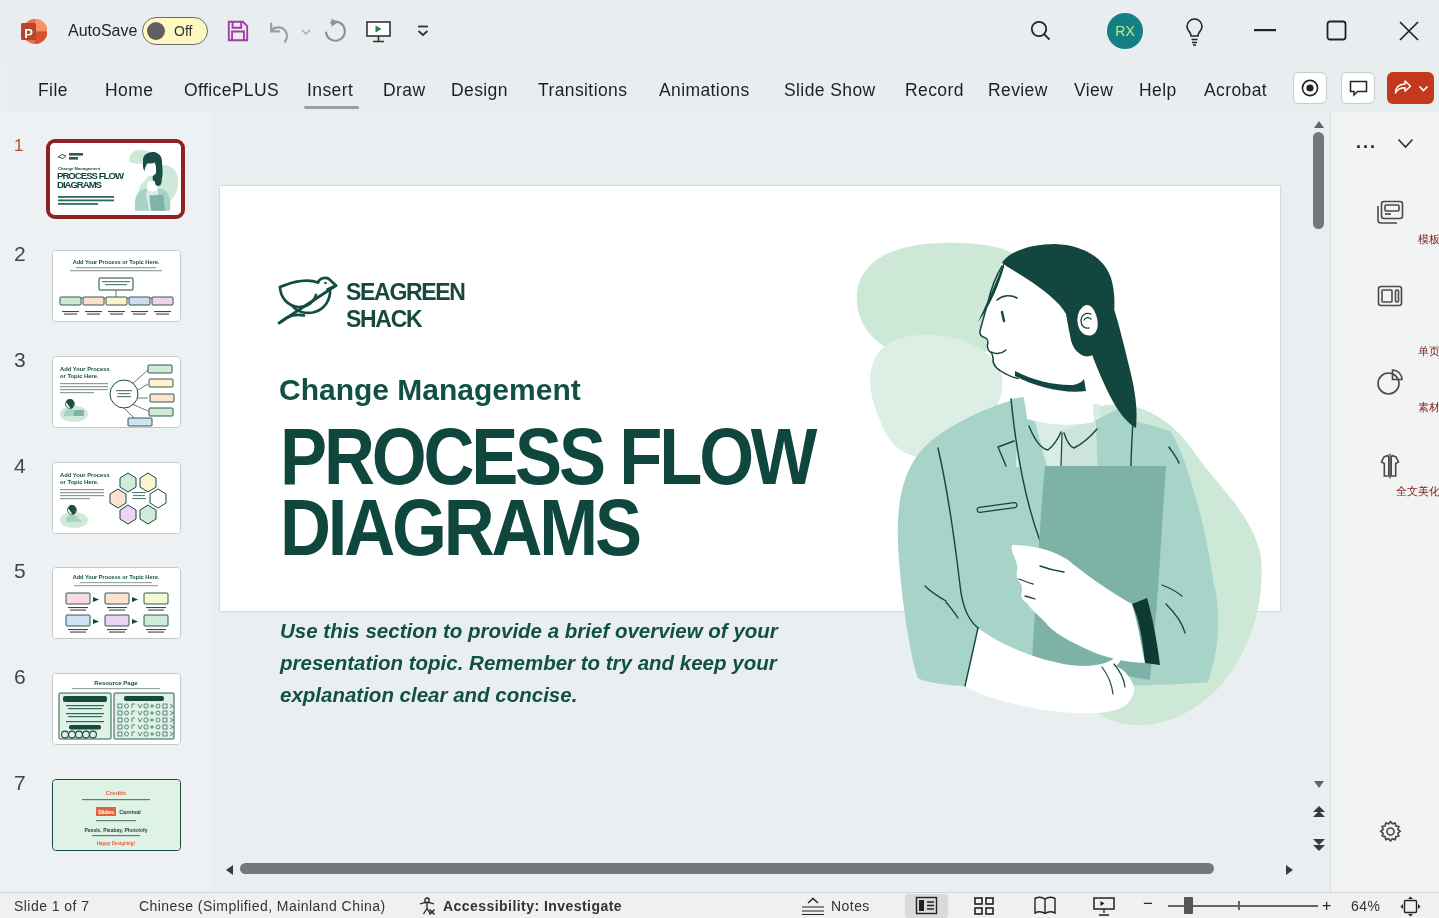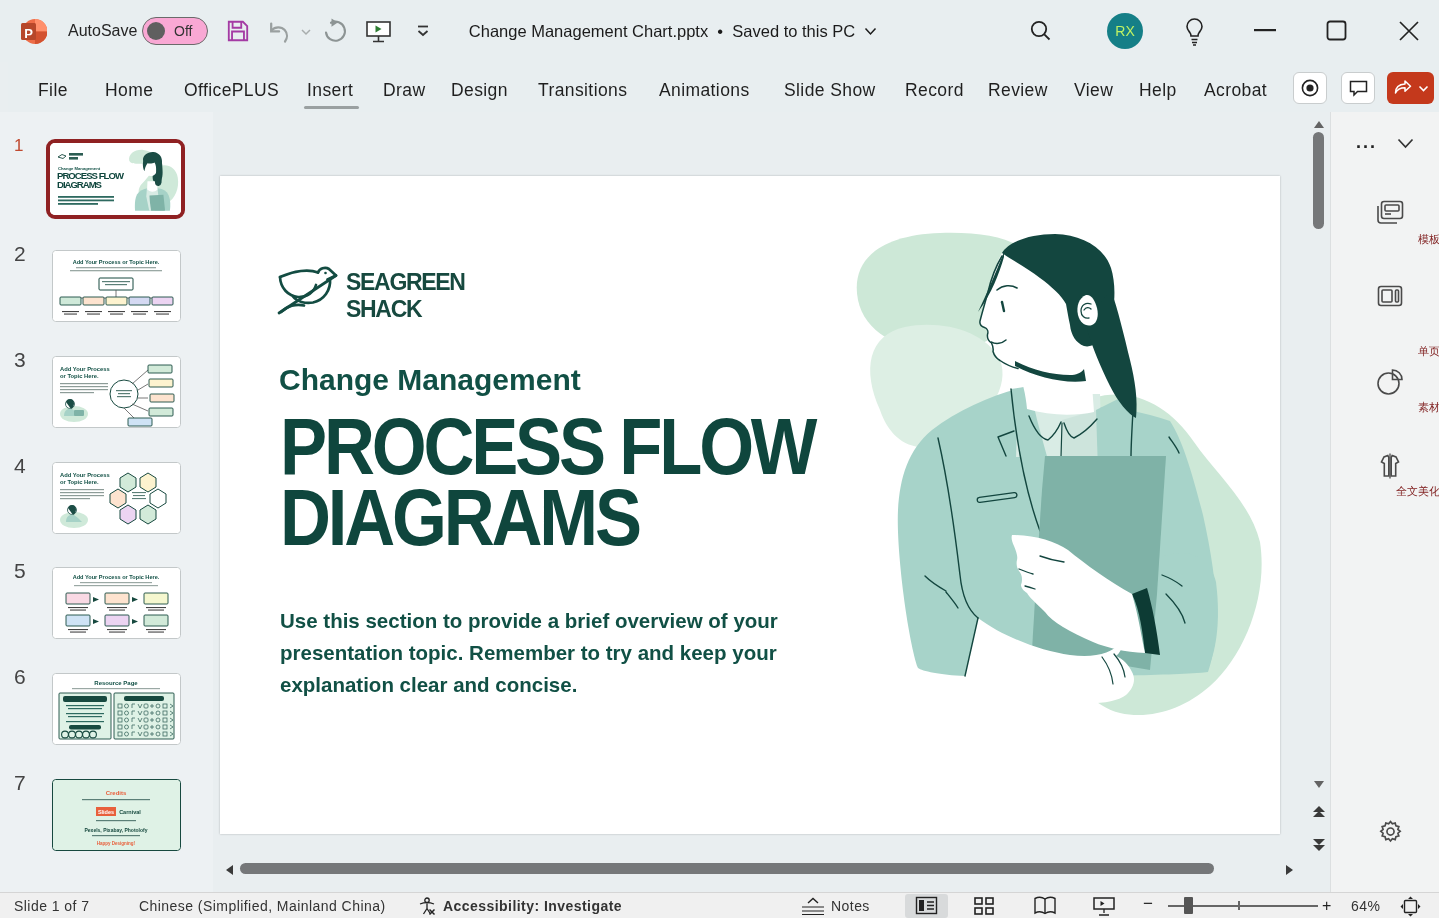--- a/index.html
+++ b/index.html
@@ -3,37 +3,37 @@
 <meta charset="utf-8">
 <style>
 * { margin:0; padding:0; box-sizing:border-box; }
 html,body { width:1439px; height:918px; overflow:hidden; font-family:"Liberation Sans", sans-serif; }
 #app { position:absolute; width:1439px; height:918px; background:#e9eef0; }
 
 
 #titlebar { position:absolute; left:0; top:0; width:1439px; height:62px; background:#e8eef0; }
 .tb { position:absolute; top:0; height:62px; display:flex; align-items:center; }
 #autosave-lbl { left:68px; font-size:16px; color:#252525; }
-#toggle { position:absolute; left:142px; top:17px; width:66px; height:28px; border:1px solid #6a6a6a; border-radius:14px; background:#f9a8d4; }
+#toggle { position:absolute; left:142px; top:17px; width:66px; height:28px; border:1px solid #6a6a6a; border-radius:14px; background:#fef9c3; }
 #toggle .knob { position:absolute; left:4px; top:4px; width:18px; height:18px; border-radius:50%; background:#5f5f5f; }
 #toggle .off { position:absolute; left:31px; top:5px; font-size:14px; color:#333; }
 #doc-title { position:absolute; top:0; left:261px; width:824px; height:62px; display:flex; align-items:center; justify-content:center; font-size:16.5px; color:#1b1b1b; }
 
 
 #menubar { position:absolute; left:8px; top:62px; width:1439px; height:50px; background:#e8eef0; }
 .menu-item { position:absolute; top:3px; height:50px; display:flex; align-items:center; font-size:17.5px; letter-spacing:0.4px; color:#1f1f1f; }
 
 
 #thumbs { position:absolute; left:0; top:112px; width:213px; height:780px; background:#edf1f3; }
 .thumbnum { position:absolute; font-size:21px; color:#444; }
 #thumb1 { position:absolute; left:46px; top:27px; width:139px; height:80px; border:4px solid #8f2122; border-radius:9px; background:#fff; overflow:hidden; }
 
 
 #canvas { position:absolute; left:213px; top:112px; width:1117px; height:780px; background:#e9eef0; }
-#slide { position:absolute; left:7px; top:64px; width:1060px; height:658px; background:#fff; box-shadow:0 0 2px rgba(0,0,0,.25); }
+#slide { position:absolute; left:7px; top:74px; width:1060px; height:425px; background:#fff; box-shadow:0 0 2px rgba(0,0,0,.25); }
 
 
 #sidebar { position:absolute; left:1330px; top:112px; width:109px; height:780px; background:#f2f3f3; border-left:1px solid #dcdfe0; }
 .side-item { position:absolute; left:0; width:109px; text-align:right; color:#7f1d1d; font-size:11px; }
 
 
 #statusbar { position:absolute; left:0; top:892px; width:1439px; height:26px; background:#f0f0f0; border-top:1px solid #d5d5d5; font-size:14px; letter-spacing:0.45px; color:#333; }
 .sb { position:absolute; top:0; height:26px; display:flex; align-items:center; }
 #slide-content { position:absolute; inset:0; }
 .minithumb { border-radius:4px; }
@@ -78,25 +78,20 @@
     <svg style="position:absolute;left:365px;top:19px" width="27" height="26" viewBox="0 0 27 26" fill="none" stroke="#333" stroke-width="1.6">
       <rect x="2" y="3" width="23" height="14" fill="#fff"></rect>
       <path d="M10.5 6.5 L16.5 10 L10.5 13.5 Z" fill="#2e7d32" stroke="none"></path>
       <path d="M13.5 17 v5 M8 22.5 h11"></path>
     </svg>
 
     <svg style="position:absolute;left:414px;top:24px" width="18" height="14" viewBox="0 0 18 14" fill="none" stroke="#333" stroke-width="1.8">
       <path d="M4 2.5 h10"></path>
         <path d="M4.5 7 L9 11 L13.5 7" fill="none"></path>
     </svg>
-    <div id="doc-title">Change Management Chart.pptx&nbsp;&nbsp;•&nbsp;&nbsp;Saved to this PC
-      <svg style="margin-left:9px" width="13" height="9" viewBox="0 0 13 9" fill="none" stroke="#1b1b1b" stroke-width="1.5">
-          <path d="M1.5 1.5 L6.5 7 L11.5 1.5"></path>
-        </svg>
-    </div>
 
     <svg style="position:absolute;left:1028px;top:18px" width="25" height="25" viewBox="0 0 25 25" fill="none" stroke="#222" stroke-width="1.8">
       <circle cx="11" cy="11" r="7.2"></circle>
         <path d="M16.3 16.3 L21.5 21.5"></path>
     </svg>
 
     <div style="position:absolute;left:1107px;top:13px;width:36px;height:36px;border-radius:50%;background:#157f87;color:#bef264;font-size:14px;display:flex;align-items:center;justify-content:center;">RX</div>
 
     <svg style="position:absolute;left:1183px;top:17px" width="23" height="29" viewBox="0 0 23 29" fill="none" stroke="#222" stroke-width="1.6">
       <path d="M11.5 2 a7.5 7.5 0 0 1 7.5 7.5 c0 3-1.8 4.6-3 6.2 -0.8 1-1 1.8-1 3.3 h-7 c0-1.5-0.2-2.3-1-3.3 -1.2-1.6-3-3.2-3-6.2 A7.5 7.5 0 0 1 11.5 2 Z"></path>
@@ -394,21 +389,21 @@
           <path d="M41 6.5 C42.5 2.5 48 0.5 52 3 L59 9.5 L50.5 13.5"></path>
           <circle cx="48.5" cy="7" r="1.3" fill="#134c42" stroke="none"></circle>
           <path d="M2 47 L59 9.5"></path>
           <path d="M3 11 C3.5 22 11 30 21 31 C30 31.5 37 26 39 19"></path>
           <path d="M53 13 C54 24 47 34 36 36.5 C28 38 20 35.5 16 30.5"></path>
           <path d="M4 46 C10 40 19 37.5 27 39.5"></path>
         </svg>
         <div style="position:absolute;left:126px;top:93px;font-size:23px;font-weight:bold;color:#17493f;line-height:27px;letter-spacing:-1.3px;">SEAGREEN<br>SHACK</div>
         <div style="position:absolute;left:59px;top:187px;font-size:30px;font-weight:bold;color:#115045;">Change Management</div>
         <div style="position:absolute;left:60px;top:235px;font-size:73px;font-weight:bold;color:#0f463d;line-height:66px;letter-spacing:-3.3px;transform:scale(0.967,1.08);transform-origin:0 0;">PROCESS FLOW<br>DIAGRAMS</div>
-        <div style="position:absolute;left:60px;top:429px;font-size:20.5px;font-weight:bold;color:#115045;line-height:32px;white-space:nowrap;">Use this section to provide a brief overview of your<br>presentation topic. Remember to try and keep your<br>explanation clear and concise.</div>
+        <div style="position:absolute;left:60px;top:429px;font-size:20.5px;font-weight:bold;color:#115045;line-height:32px;white-space:nowrap;font-style:italic;">Use this section to provide a brief overview of your<br>presentation topic. Remember to try and keep your<br>explanation clear and concise.</div>
 
         <svg id="illus" style="position:absolute;left:635px;top:55px" width="425" height="540" viewBox="855 241 425 540">
           <defs>
               <clipPath id="illclip">
                 <rect x="855" y="241" width="425" height="540"></rect>
               </clipPath>
             </defs>
           <g clip-path="url(#illclip)" stroke-linecap="round" stroke-linejoin="round">
 
             <path d="M858 310 C850 270 880 245 940 243 C1000 241 1040 255 1038 290 C1036 325 1000 355 950 360 C905 364 865 345 858 310 Z" fill="#cde8d7"></path>

